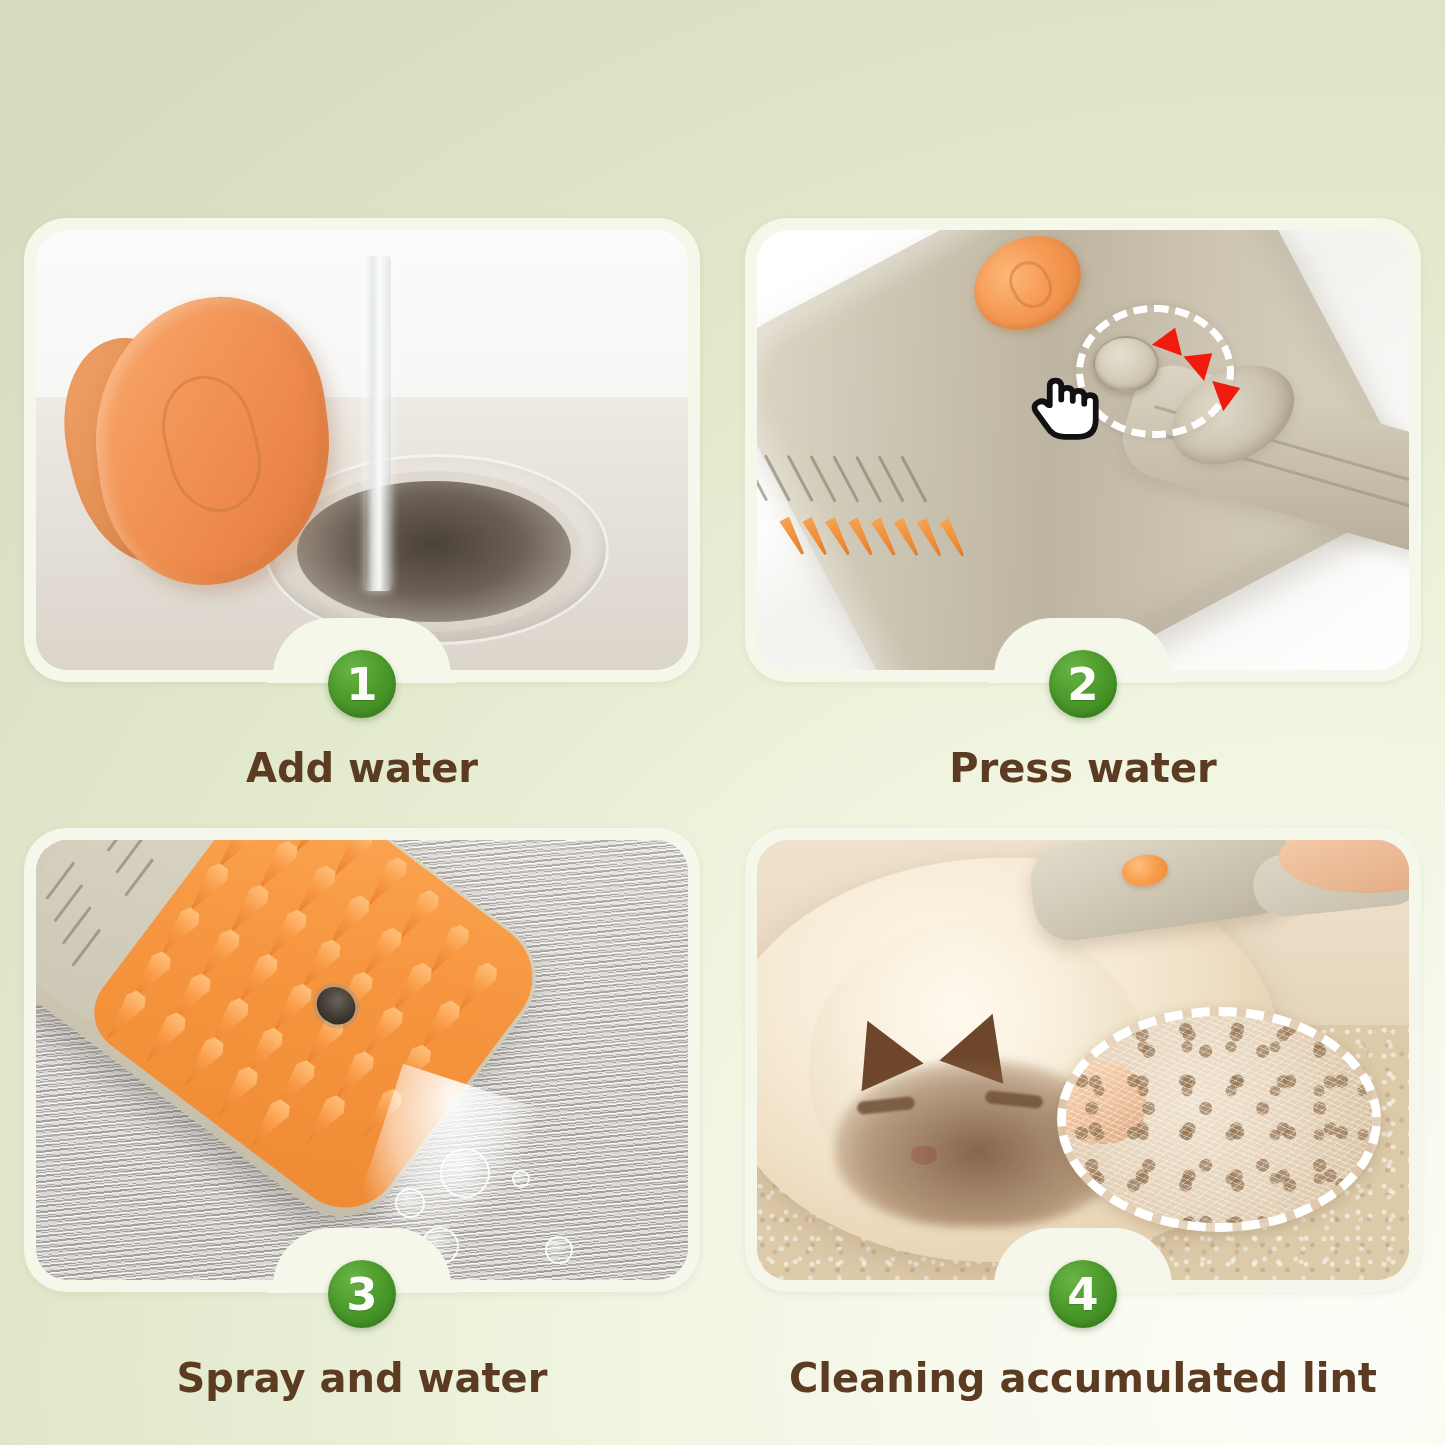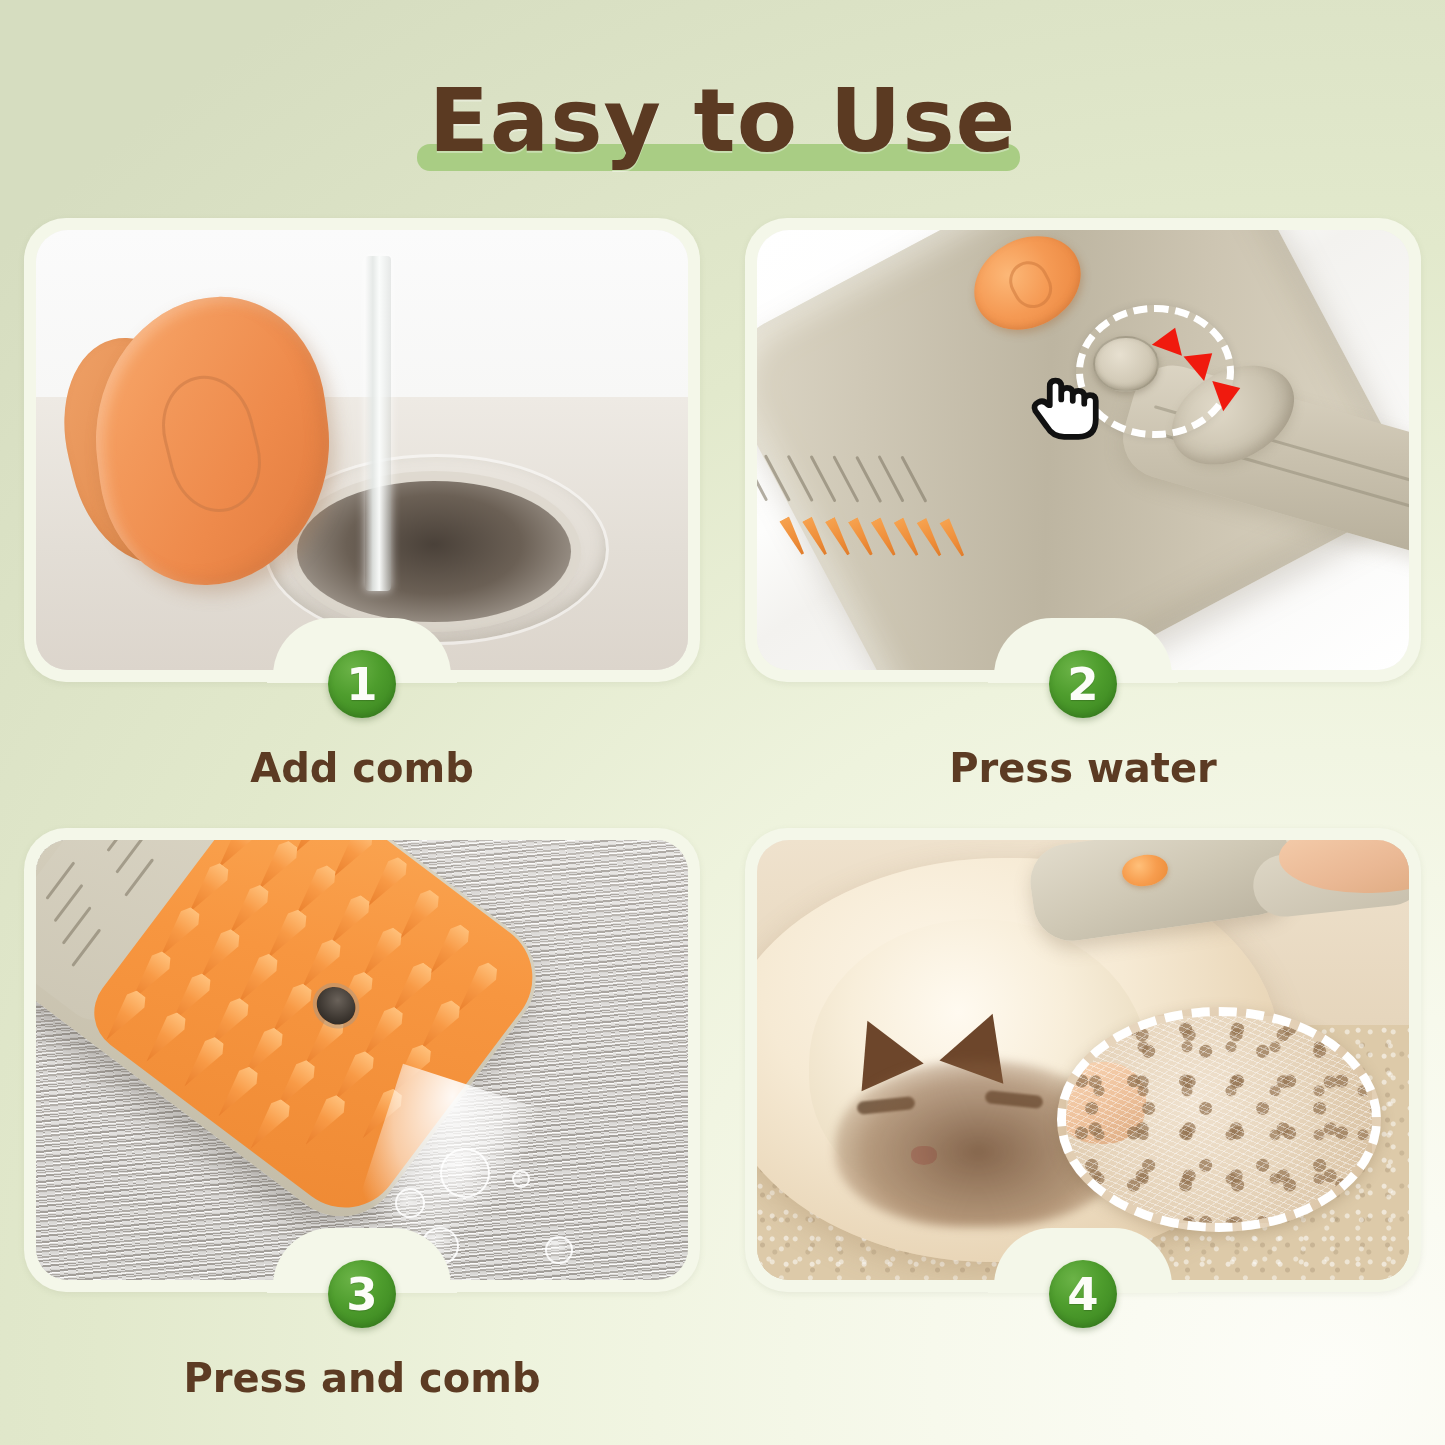--- a/index.html
+++ b/index.html
@@ -356,45 +356,41 @@
     position:absolute;left:-4%;top:22%;width:30%;height:40%;
     border-radius:50% 45% 45% 50%;
     background:linear-gradient(150deg,#f8d6b6 0%,#eec19b 55%,#dcab81 100%);
   }
 </style>
 </head>
 <body>
 
 <div id="page">
 
-  <div id="title-wrap">
-    <div id="title-bar"></div>
-    <div id="title-text">Easy to Use</div>
-  </div>
 
   <div class="card" style="left:24px;top:218px;width:676px;height:464px;">
     <div class="frame"></div>
     <div class="arch"></div>
     <div class="photo-clip">
       <div class="photo p1-bg">
         <div class="p1-counter"></div>
         <div class="p1-hole"></div>
         <div class="p1-hole-rim"></div>
         <div class="p1-water"></div>
         <div class="p1-cap2"></div>
         <div class="p1-cap"></div>
         <div class="p1-cap-slot"></div>
       </div>
       <div class="arch-mask"></div>
     </div>
     <div class="badge" style="left:304px;top:432px;">
       <span>1</span>
     </div>
   </div>
-  <div class="caption" style="left:24px;top:745px;width:676px;">Add comb</div>
+  <div class="caption" style="left:24px;top:745px;width:676px;">Add water</div>
 
   <div class="card" style="left:745px;top:218px;width:676px;height:464px;">
     <div class="frame"></div>
     <div class="arch"></div>
     <div class="photo-clip">
       <div class="photo p2-bg">
         <div class="p2-body"></div>
 
           <div class="p2-teeth">
             <span class="combline" style="left:2%;top:0%;"></span>
@@ -513,21 +509,21 @@
         <span class="bubble" style="left:73%;top:75%;width:14px;height:14px;"></span>
         <span class="bubble" style="left:59%;top:88%;width:34px;height:34px;"></span>
         <span class="bubble" style="left:78%;top:90%;width:24px;height:24px;"></span>
       </div>
       <div class="arch-mask"></div>
     </div>
     <div class="badge" style="left:304px;top:432px;">
       <span>3</span>
     </div>
   </div>
-  <div class="caption" style="left:24px;top:1355px;width:676px;">Press and comb</div>
+  <div class="caption" style="left:24px;top:1355px;width:676px;">Spray and water</div>
 
   <div class="card" style="left:745px;top:828px;width:676px;height:464px;">
     <div class="frame"></div>
     <div class="arch"></div>
     <div class="photo-clip">
       <div class="photo p4-bg">
         <div class="p4-carpet"></div>
         <div class="cat-body"></div>
         <div class="cat-head">
           <span class="cat-ear l"></span>
@@ -548,14 +544,15 @@
           <span class="lint-dots"></span>
           <span class="lint-fuzz"></span>
         </div>
       </div>
       <div class="arch-mask"></div>
     </div>
     <div class="badge" style="left:304px;top:432px;">
       <span>4</span>
     </div>
   </div>
+  <div class="caption" style="left:745px;top:1355px;width:676px;">Cleaning accumulated lint</div>
 
 </div>
 
 </body></html>

